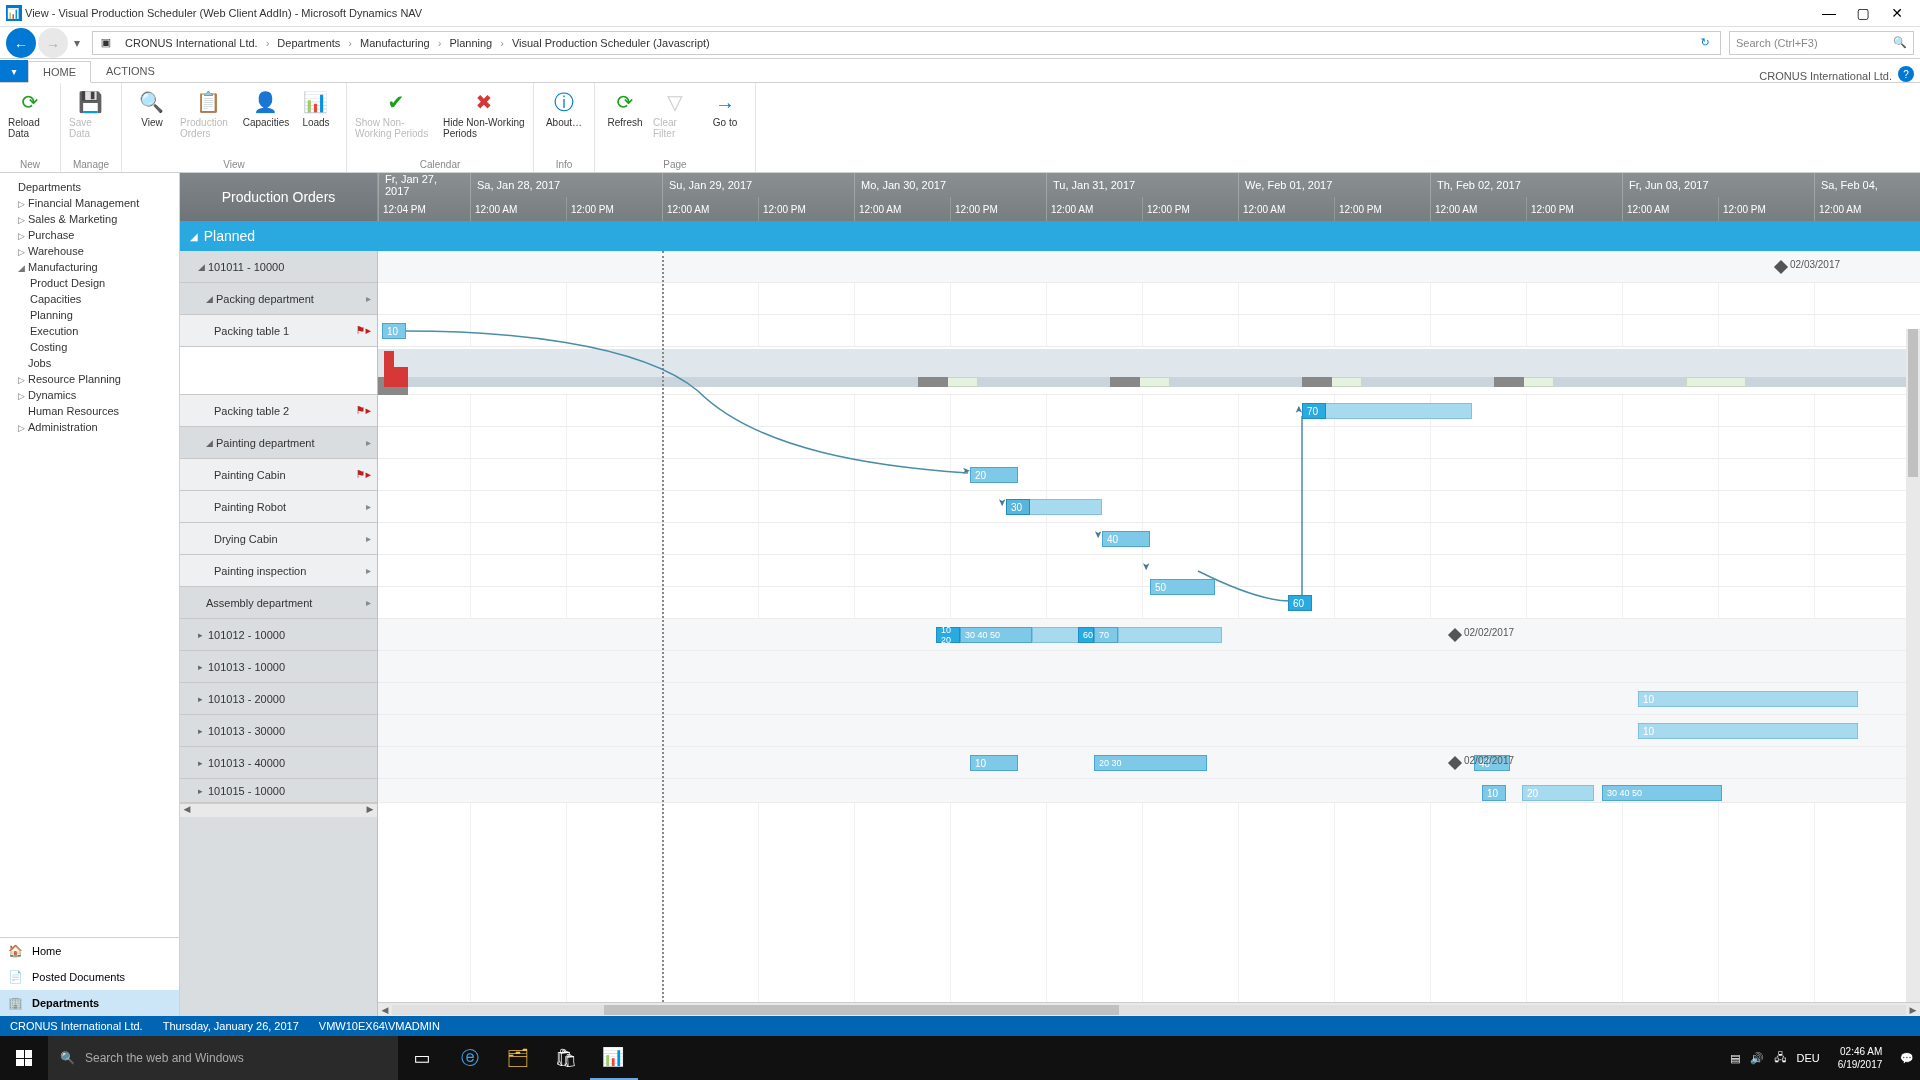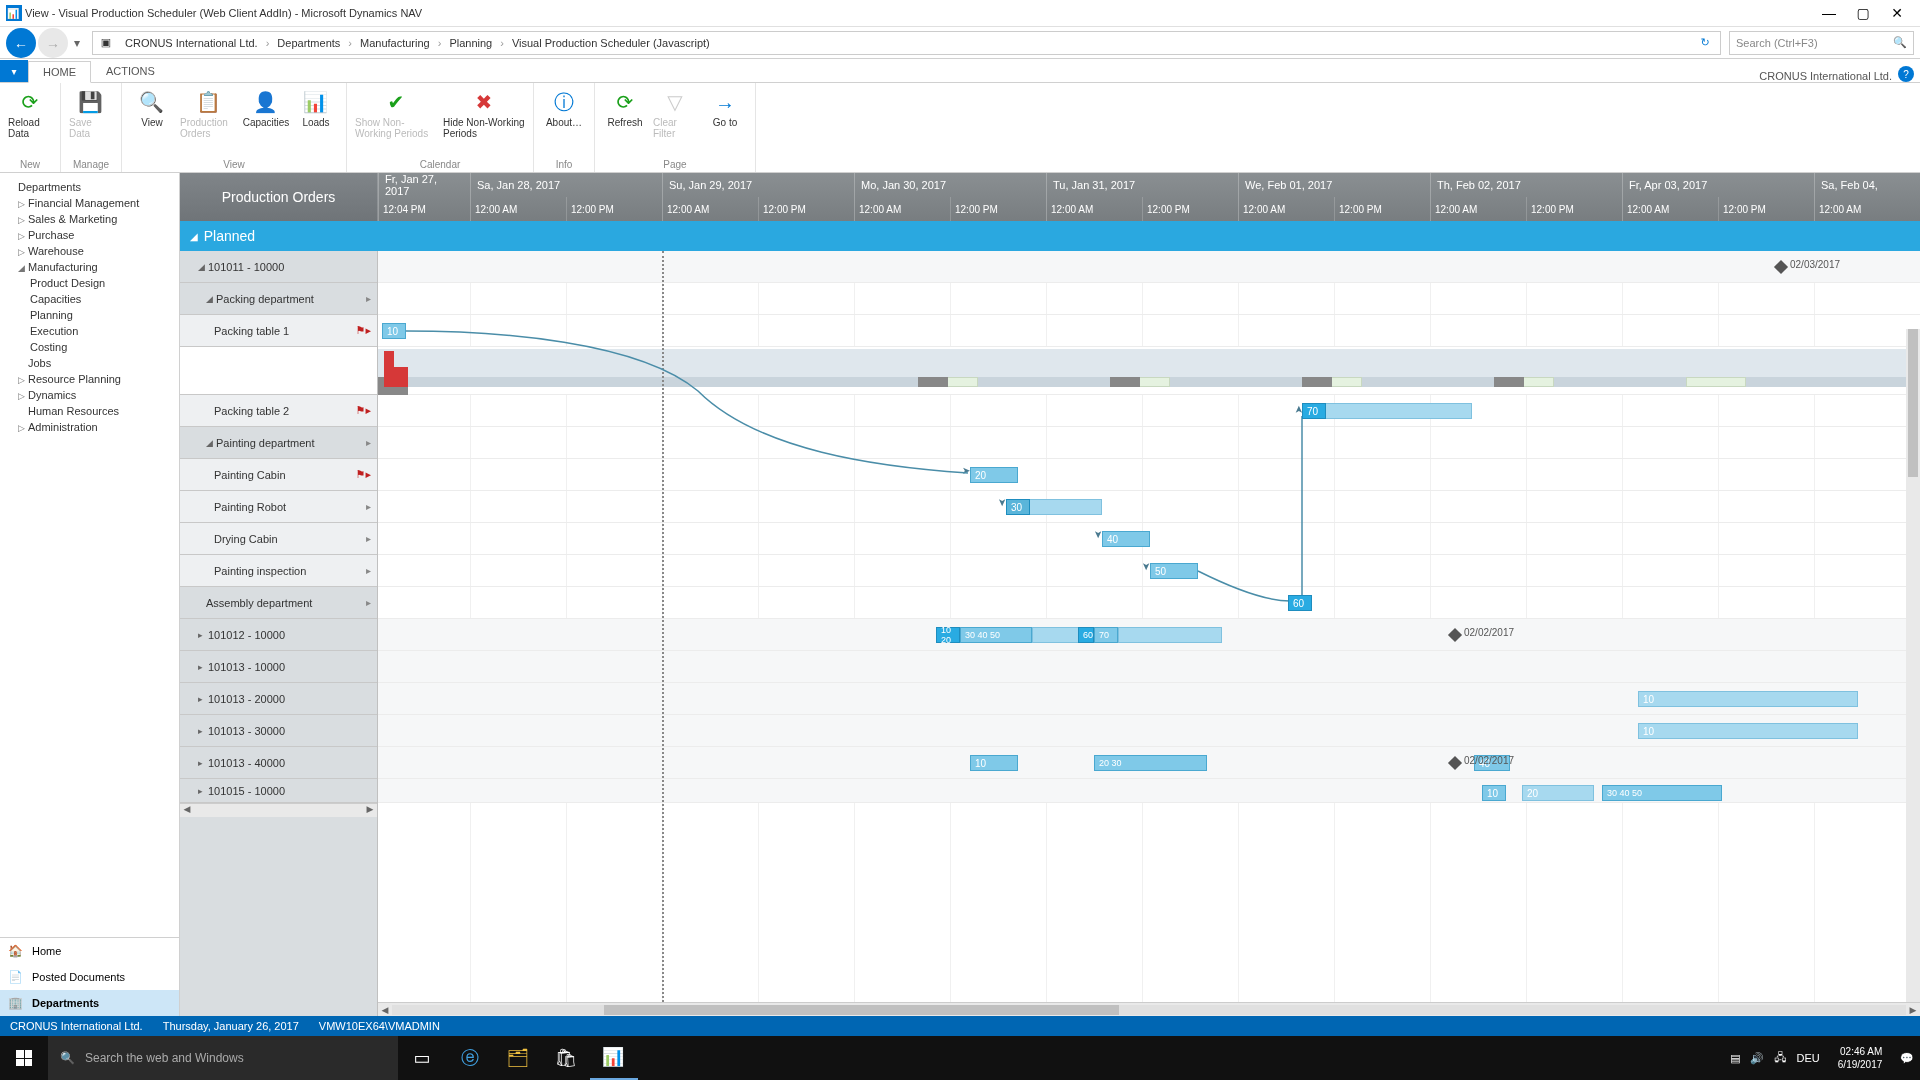--- a/index.html
+++ b/index.html
@@ -342,21 +342,21 @@
             </div>
           </div>
         <div class="day-col" style="width:192px">
             <div class="date">Th, Feb 02, 2017</div>
             <div class="hours">
               <span class="hr">12:00 AM</span>
               <span class="hr">12:00 PM</span>
             </div>
           </div>
         <div class="day-col" style="width:192px">
-            <div class="date">Fr, Apr 03, 2017</div>
+            <div class="date">Fr, Jun 03, 2017</div>
             <div class="hours">
               <span class="hr">12:00 AM</span>
               <span class="hr">12:00 PM</span>
             </div>
           </div>
         <div class="day-col" style="width:86px">
             <div class="date">Sa, Feb 04,</div>
             <div class="hours">
               <span class="hr">12:00 AM</span>
             </div>
@@ -523,21 +523,21 @@
         <div class="task" style="top:216px;left:592px;width:48px">
             <span>20</span>
           </div>
         <div class="task light" style="top:248px;left:628px;width:96px"></div>
         <div class="task bright" style="top:248px;left:628px;width:24px;background:#5ab5da">
             <span>30</span>
           </div>
         <div class="task" style="top:280px;left:724px;width:48px">
             <span>40</span>
           </div>
-        <div class="task" style="top:312px;left:772px;width:48px">
+        <div class="task" style="top:328px;left:772px;width:65px">
             <span>50</span>
           </div>
         <div class="task bright" style="top:344px;left:910px;width:24px">
             <span>60</span>
           </div>
 
         <span class="dep-arrow" style="top:214px;left:584px">➤</span>
         <span class="dep-arrow" style="top:246px;left:620px;transform:rotate(90deg)">➤</span>
         <span class="dep-arrow" style="top:278px;left:716px;transform:rotate(90deg)">➤</span>
         <span class="dep-arrow" style="top:310px;left:764px;transform:rotate(90deg)">➤</span>

